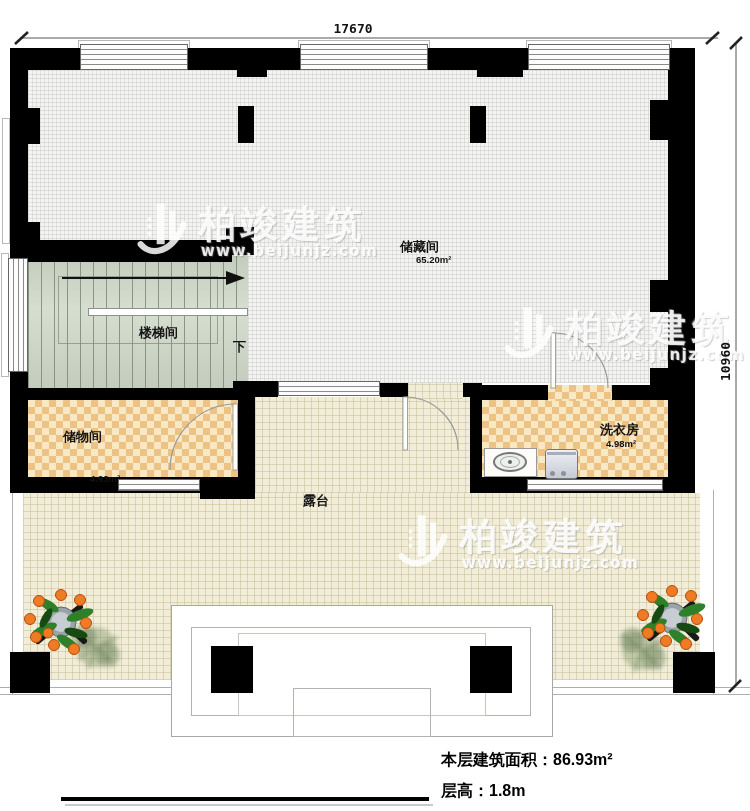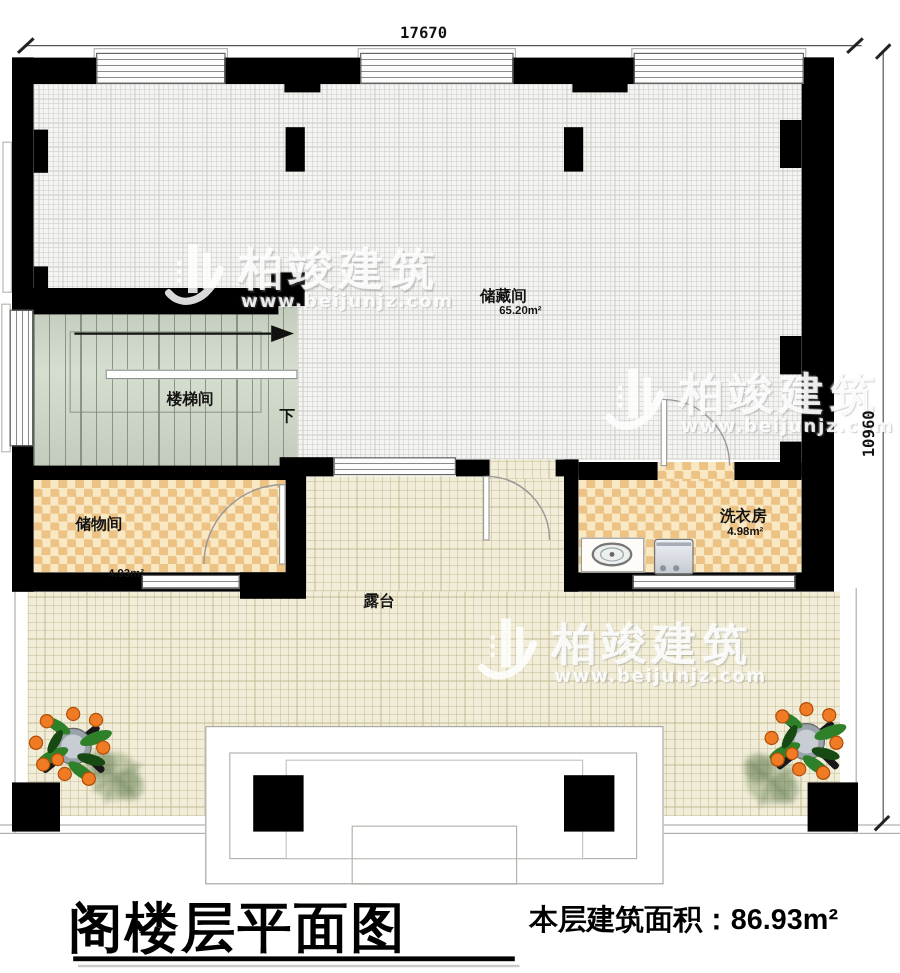--- a/index.html
+++ b/index.html
@@ -34,21 +34,21 @@
   .dimlbl{position:absolute;z-index:9;color:#111;font-weight:bold;font-size:13px;text-align:center;
           font-family:"DejaVu Sans Mono","Liberation Mono",monospace;}
   .line-gray{position:absolute;background:#b0b0aa;z-index:2;}
   .fixture{position:absolute;z-index:5;box-sizing:border-box;}
   .wm{position:absolute;z-index:8;color:rgba(255,255,255,.88);white-space:nowrap;
       text-shadow:1px 1px 1px rgba(120,120,120,.35), -1px -1px 1px rgba(255,255,255,.4);}
   .wm-brand{font-size:37px;font-weight:bold;letter-spacing:5px;}
   .wm-url{font-size:15px;font-weight:bold;letter-spacing:1.5px;font-family:"DejaVu Sans",sans-serif;}
   .title-main{position:absolute;z-index:9;color:#000;font-weight:bold;font-size:45px;letter-spacing:2px;}
   .title-scale{position:absolute;z-index:9;color:#000;font-size:31px;font-family:"DejaVu Sans",sans-serif;}
-  .title-right{position:absolute;z-index:9;color:#000;font-size:24px;font-weight:bold;white-space:nowrap;}
+  .title-right{position:absolute;z-index:9;color:#000;font-size:16px;font-weight:bold;white-space:nowrap;}
   .overlay-svg{position:absolute;left:0;top:0;z-index:7;pointer-events:none;}
 </style>
 </head>
 <body>
 
 <div class="canvas">
 
   <div class="hatch" style="left:28px;top:70px;width:640px;height:313px;"></div>
   <div class="cream" style="left:255px;top:397px;width:215px;height:96px;"></div>
   <div class="cream" style="left:408px;top:383px;width:55px;height:16px;"></div>
@@ -281,20 +281,22 @@
       <rect x="24" y="6" width="9" height="46" fill="#fff"></rect>
       <rect x="38" y="14" width="7" height="34" fill="#fff"></rect>
       <rect x="14" y="22" width="4" height="4" fill="#fff"></rect>
         <rect x="14" y="30" width="4" height="4" fill="#fff"></rect>
         <rect x="14" y="38" width="4" height="4" fill="#fff"></rect>
     </svg>
     <div class="wm wm-brand" style="left:64px;top:4px;">柏竣建筑</div>
     <div class="wm wm-url" style="left:66px;top:46px;">www.beijunjz.com</div>
   </div>
 
-  <div class="title-main" style="left:57px;top:743px;">阁楼层平面图</div>
   <div class="abs" style="left:61px;top:797px;width:368px;height:4px;background:#000;z-index:9;"></div>
   <div class="abs" style="left:65px;top:804px;width:368px;height:2px;background:#c9c9c9;z-index:9;"></div>
   <div class="title-right" style="left:441px;top:750px;">
     <span>本层建筑面积：</span><span>86.93m²</span>
   </div>
+  <div class="title-right" style="left:441px;top:781px;">
+    <span>层高：</span><span>1.8m</span>
+  </div>
 
 </div>
 
 </body></html>

